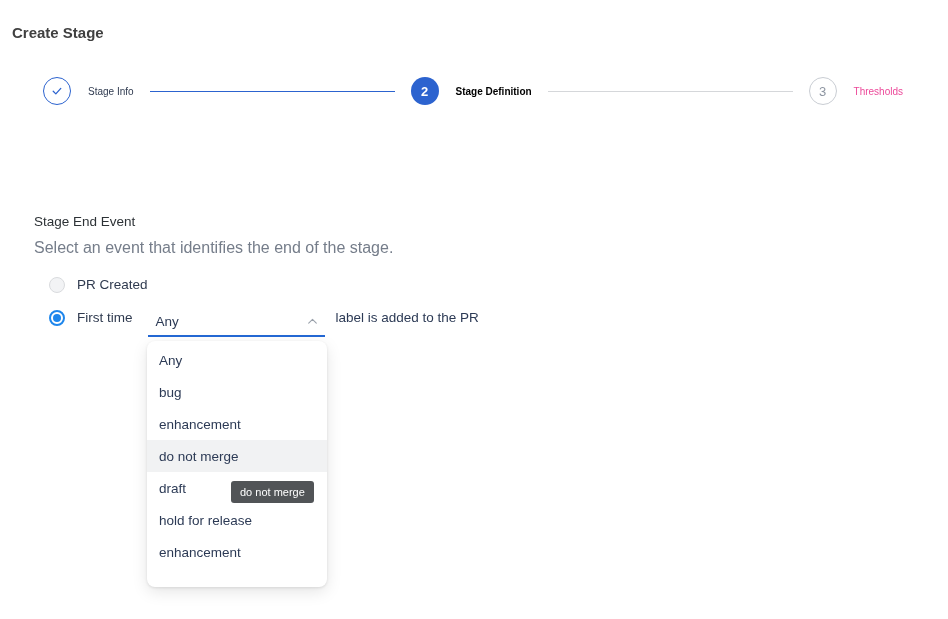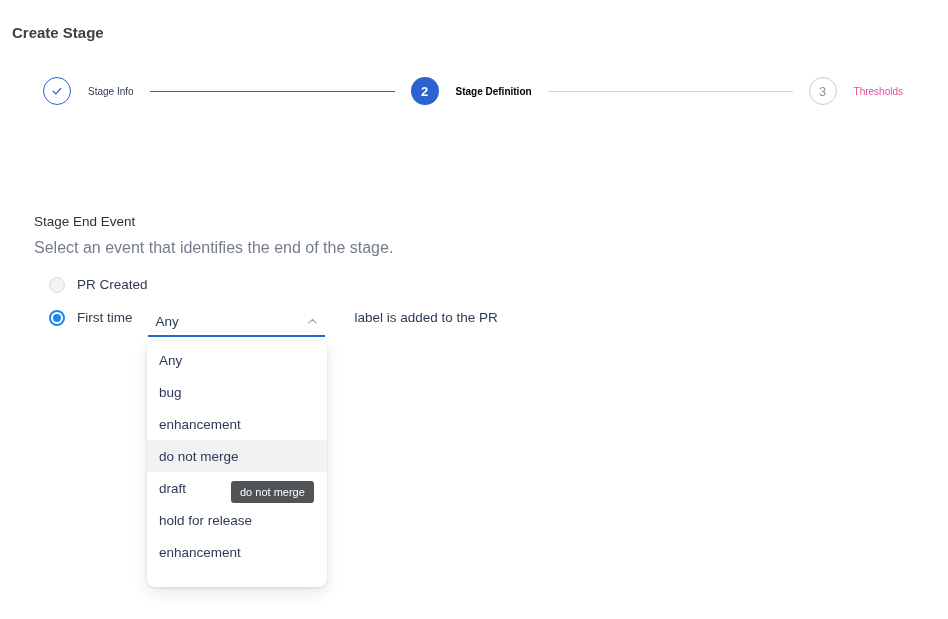--- a/index.html
+++ b/index.html
@@ -157,21 +157,21 @@
   .label-select .value {
     font-size: 13.5px;
     color: #2c3a55;
   }
   .chevron-up {
     width: 13px;
     height: 13px;
     flex: 0 0 auto;
   }
   .suffix-text {
-    margin-left: 30px;
+    margin-left: 11px;
     font-size: 13.5px;
     color: #2c3a55;
     white-space: nowrap;
   }
 
   
   .dropdown {
     position: absolute;
     left: 147px;
     top: 341px;

